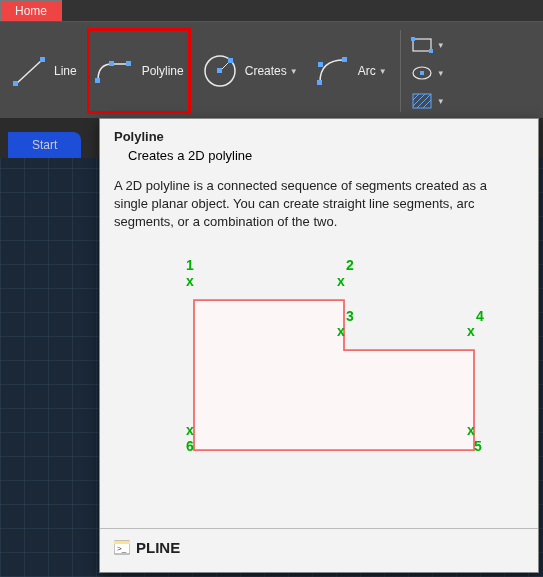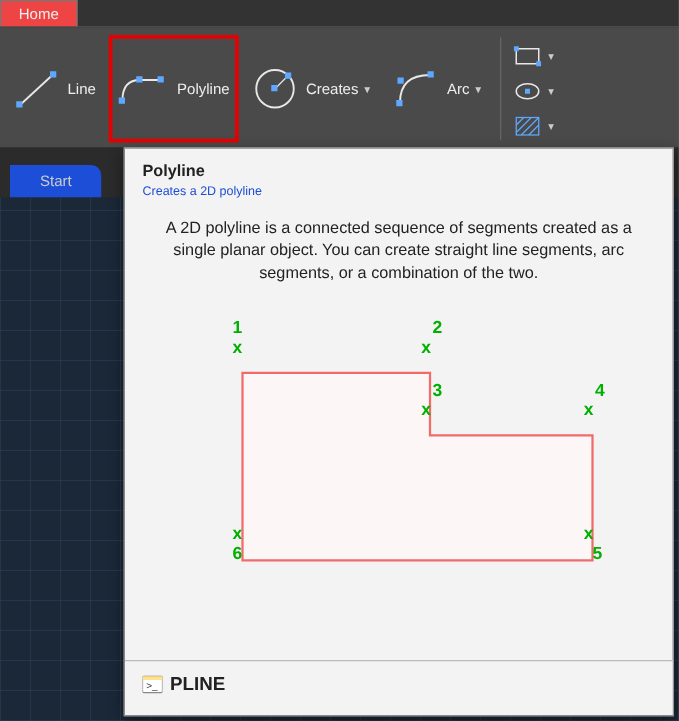--- a/index.html
+++ b/index.html
@@ -131,30 +131,30 @@
       display: flex;
       flex-direction: column;
     }
     .tooltip-title {
       font-size: 13px;
       font-weight: bold;
       color: #222;
       margin-bottom: 4px;
     }
     .tooltip-sub {
-      font-size: 10px;
-      color: #1d4ed8;
+      font-size: 13px;
+      color: #000000;
       margin-bottom: 14px;
+      margin-left: 14px;
     }
     .tooltip-desc {
       font-size: 13px;
       color: #222;
       line-height: 1.4;
       margin-bottom: 20px;
-      text-align: center;
     }
     .diagram {
       flex: 1;
       position: relative;
       margin: 0 10px 10px 10px;
     }
     .tooltip-footer {
       border-top: 1px solid #bbb;
       padding: 10px 14px;
       background: #f3f3f3;

